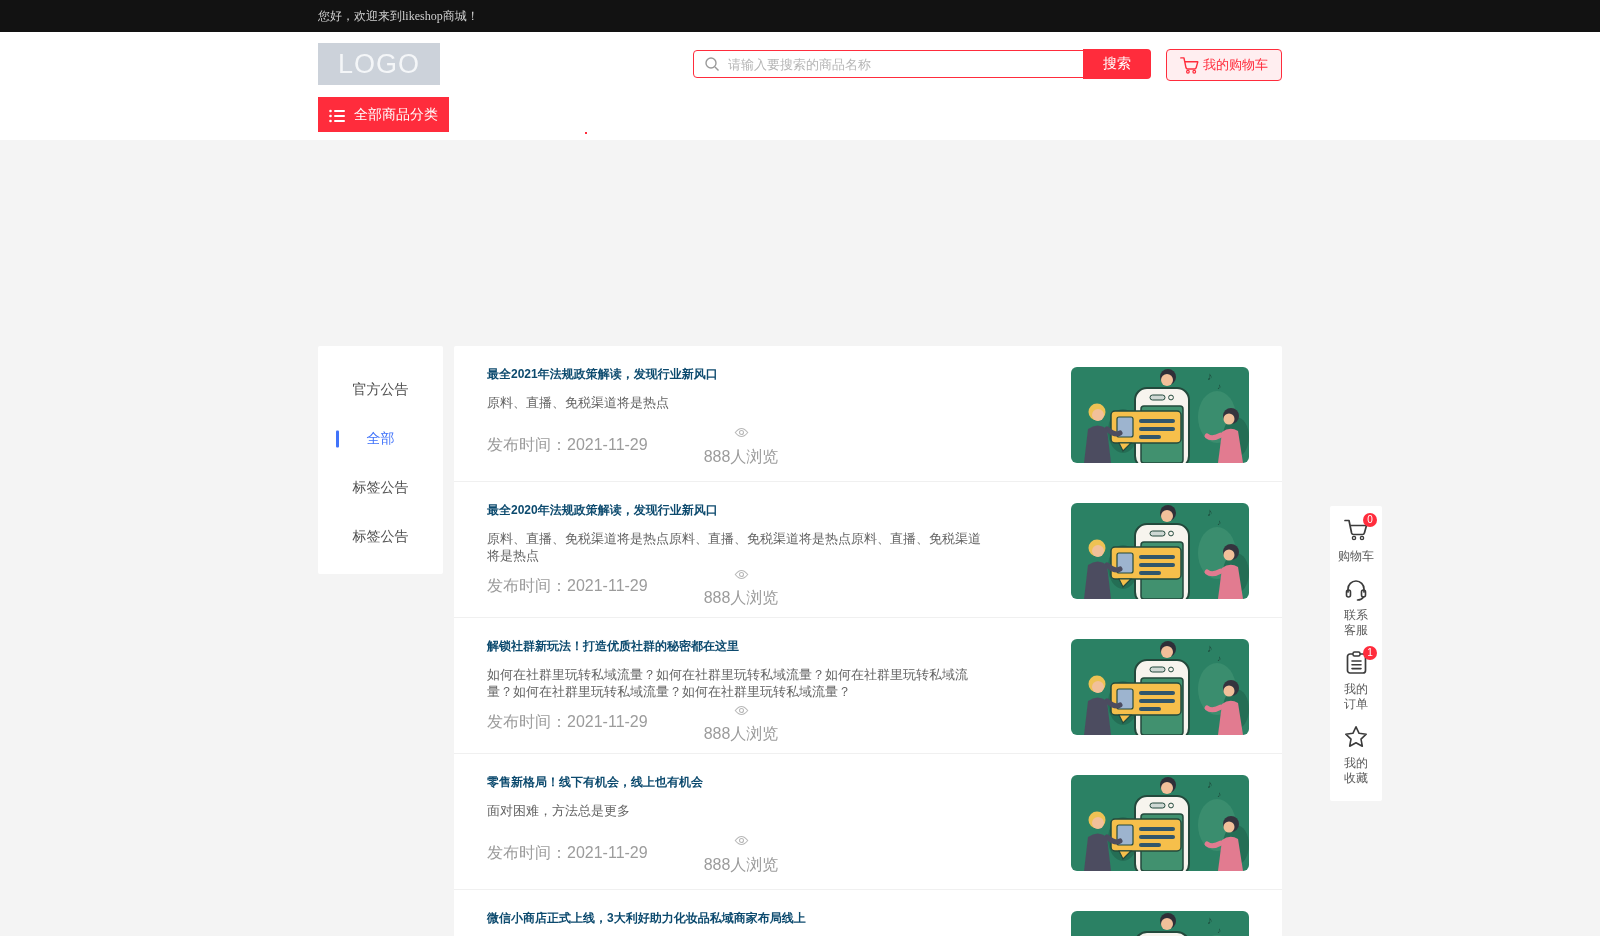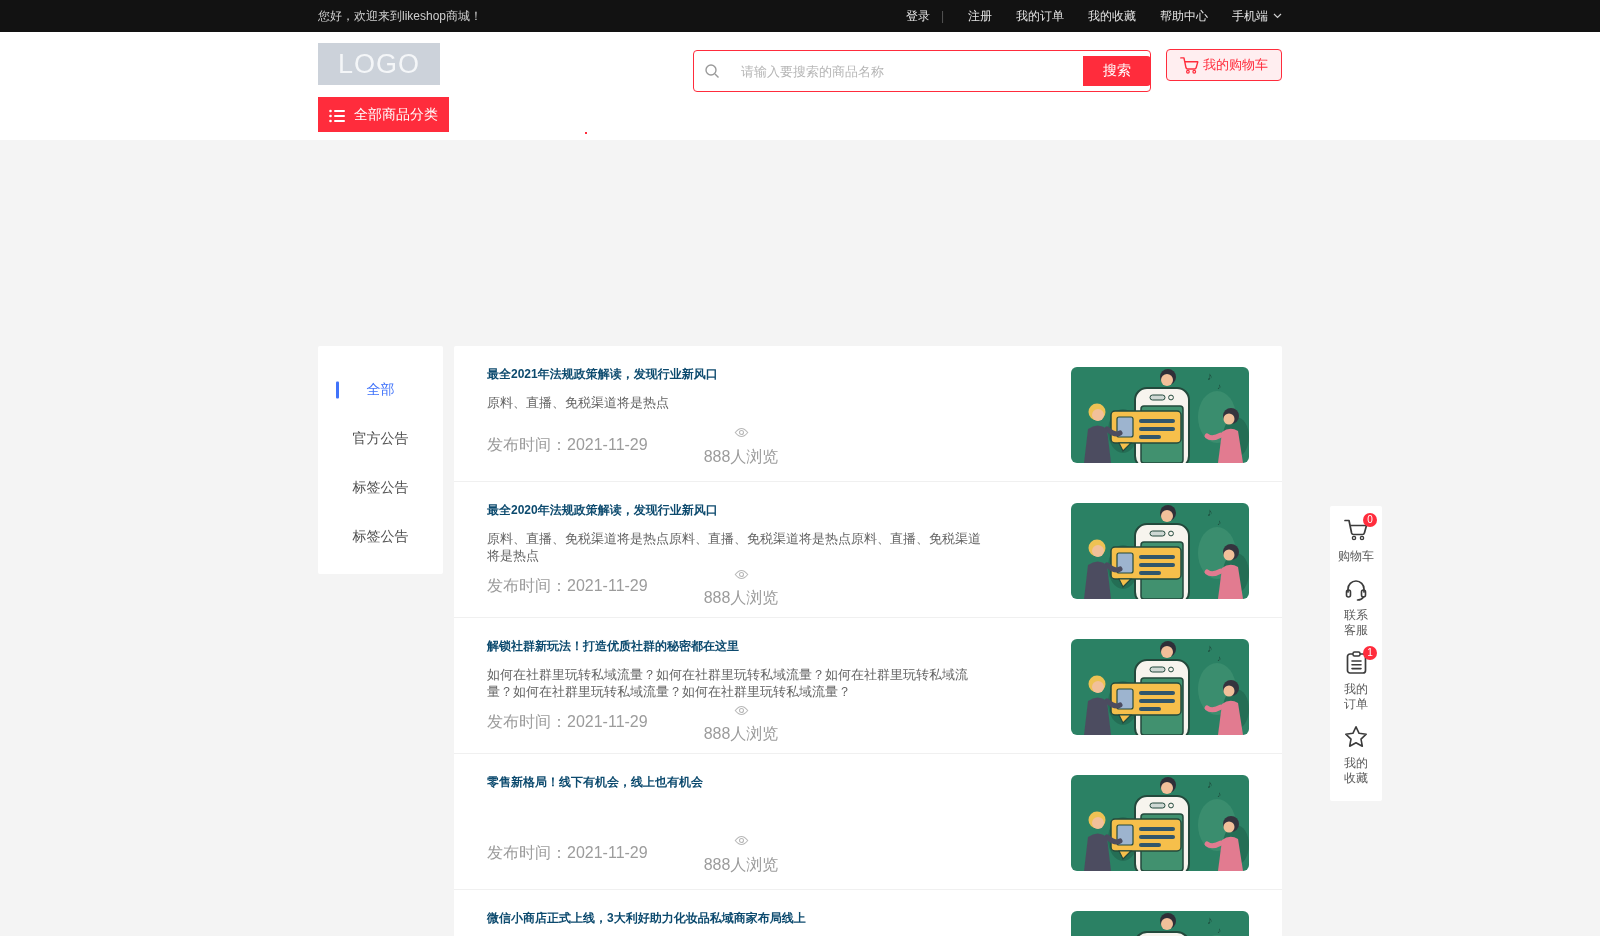--- a/index.html
+++ b/index.html
@@ -6,35 +6,35 @@
     --primary-red:#ff2c3c; --active-blue:#4073fa; --topbar-bg:#121212;
     --page-bg:#f4f4f4; --light-pink:#ffeef0;
   }
   *{margin:0;padding:0;box-sizing:border-box;}
   html,body{width:1600px;height:936px;overflow:hidden;background:#fff;
     font-family:"Liberation Sans","DejaVu Sans",sans-serif;}
   body{position:relative;}
   .container{width:964px;margin:0 auto;position:relative;}
 
   
-  .topbar{height:32px;background:var(--topbar-bg);}
+  .topbar{height:32px;background:var(--topbar-bg);font-family:Liberation Serif, serif;}
   .topbar-inner{display:flex;align-items:center;justify-content:space-between;height:32px;}
   .welcome{font-size:12px;color:#cfcfcf;}
   .topbar-links{display:flex;align-items:center;gap:24px;}
   .tlink{font-size:12px;color:#e3e3e3;cursor:pointer;display:flex;align-items:center;}
   .tlink:first-child::after{content:"|";color:#555;margin-left:11px;}
   .tlink .chev{margin-left:5px;display:inline-flex;}
 
   
   .header{height:65px;background:#fff;}
   .logo{position:absolute;left:0;top:11px;width:122px;height:42px;background:#ccd2da;
     color:#f4f6f8;font-size:27px;letter-spacing:1px;display:flex;align-items:center;
     justify-content:center;cursor:pointer;}
-  .search-wrap{position:absolute;left:375px;top:18px;width:458px;height:42px;
-    border:1px solid var(--primary-red);border-radius:4px;display:flex;align-items:center;background:#fff;gap:13px;}
+  .search-wrap{position:absolute;left:375px;top:18px;width:458px;height:28px;
+    border:1px solid var(--primary-red);border-radius:4px;display:flex;align-items:center;background:#fff;}
   .search-wrap .mag{margin-left:10px;display:inline-flex;flex-shrink:0;}
   .search-input{flex:1;height:26px;border:none;outline:none;padding:0 8px;font-size:13px;color:#333;
     font-family:"Liberation Sans","DejaVu Sans",sans-serif;}
   .search-input::placeholder{color:#b6b6b6;}
   .search-btn{width:68px;height:30px;margin:-1px -1px -1px 7px;border:none;background:var(--primary-red);
     color:#fff;font-size:14px;border-radius:0 4px 4px 0;cursor:pointer;
     font-family:"Liberation Sans","DejaVu Sans",sans-serif;}
   .cart-btn{position:absolute;right:0;top:17px;width:116px;height:32px;border:1px solid var(--primary-red);
     background:var(--light-pink);border-radius:4px;color:var(--primary-red);font-size:13px;cursor:pointer;
     display:flex;align-items:center;justify-content:center;gap:4px;
@@ -86,45 +86,20 @@
   .float-label{font-size:12px;color:#5a5a5a;line-height:15px;margin-top:5px;white-space:pre-line;}
 
   svg{vertical-align:middle;}
 </style>
 </head>
 <body>
 
 <div class="topbar">
   <div class="container topbar-inner">
     <span class="welcome">您好，欢迎来到likeshop商城！</span>
-    <div class="topbar-links">
-      <a class="tlink">
-          <span>登录</span>
-        </a>
-        <a class="tlink">
-          <span>注册</span>
-        </a>
-        <a class="tlink">
-          <span>我的订单</span>
-        </a>
-        <a class="tlink">
-          <span>我的收藏</span>
-        </a>
-        <a class="tlink">
-          <span>帮助中心</span>
-        </a>
-        <a class="tlink">
-          <span>手机端</span>
-          <span class="chev">
-            <svg width="9" height="6" viewBox="0 0 9 6">
-              <path d="M1 1 L4.5 4.5 L8 1" stroke="#cfcfcf" stroke-width="1.2" fill="none"></path>
-            </svg>
-          </span>
-        </a>
-    </div>
   </div>
 </div>
 
 <div class="header">
   <div class="container" style="height:65px;">
     <div class="logo">LOGO</div>
 
     <div class="search-wrap">
       <span class="mag">
         <svg width="16" height="16" viewBox="0 0 16 16">
@@ -171,27 +146,27 @@
         <a class="nav-item active"></a>
         <a class="nav-item"></a>
     </div>
   </div>
 </div>
 
 <div class="page-body">
   <div class="container" style="height:796px;">
 
     <div class="side-card">
-      <div class="side-item active">
+      <div class="side-item">
+
+          <span class="side-label">官方公告</span>
+        </div>
+        <div class="side-item active">
           <span class="indicator"></span>
           <span class="side-label">全部</span>
-        </div>
-        <div class="side-item">
-
-          <span class="side-label">官方公告</span>
         </div>
         <div class="side-item">
 
           <span class="side-label">标签公告</span>
         </div>
         <div class="side-item">
 
           <span class="side-label">标签公告</span>
         </div>
     </div>
@@ -334,20 +309,21 @@
               <path d="M150 68 q-9 5 -14 1" stroke="#e27b90" stroke-width="5" fill="none" stroke-linecap="round"></path>
               <circle cx="160" cy="49" r="8" fill="#34343e"></circle>
               <circle cx="158" cy="52" r="5.5" fill="#f2c09a"></circle>
               <path d="M147 96 l4 -31 q8 -6 16 -1 l5 32 z" fill="#e27b90"></path>
             </svg>
           </div>
         </div>
         <div class="article-row">
           <div class="article-text">
             <h3 class="article-title">零售新格局！线下有机会，线上也有机会</h3>
+            <p class="article-desc">面对困难，方法总是更多</p>
             <div class="article-meta">
               <span class="meta-date"><span>发布时间：</span><span>2021-11-29</span></span>
               <span class="meta-views">
                 <span><svg width="15" height="11" viewBox="0 0 16 12">
                     <path d="M1.2 6 Q8 -2.8 14.8 6 Q8 14.8 1.2 6 Z" fill="none" stroke="#b8b8b8" stroke-width="1.2"></path>
                     <circle cx="8" cy="6" r="2.2" fill="none" stroke="#b8b8b8" stroke-width="1.2"></circle>
                   </svg></span>
                 <span>888人浏览</span>
               </span>
             </div>

